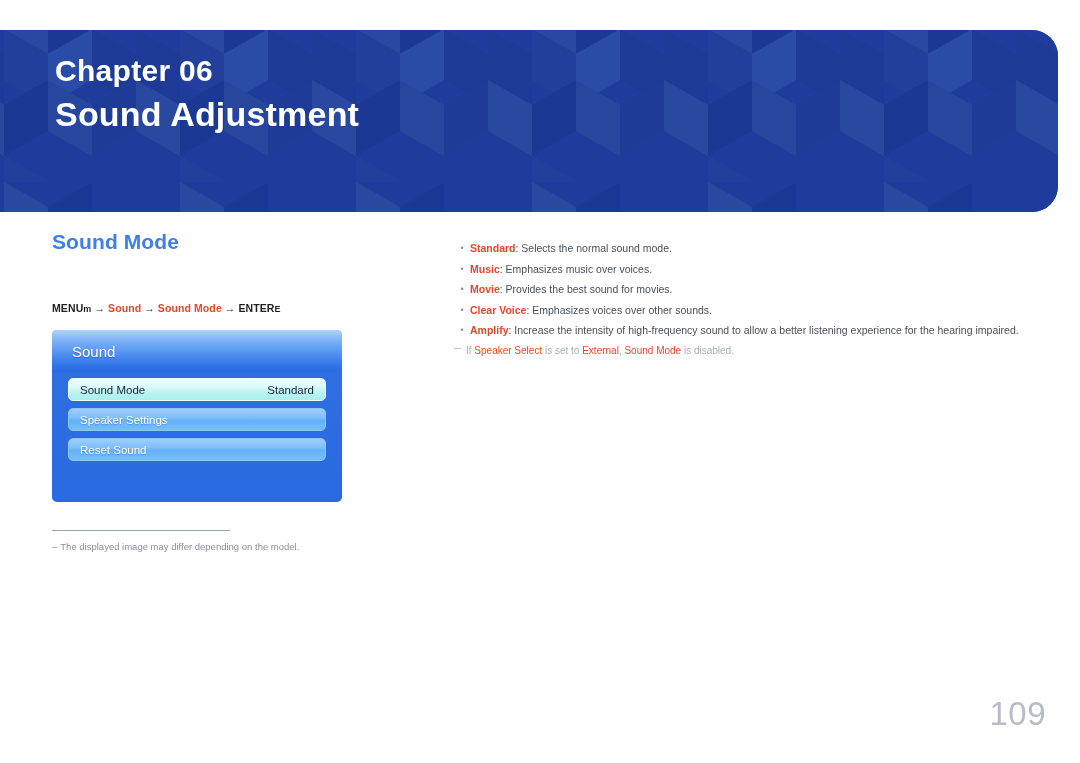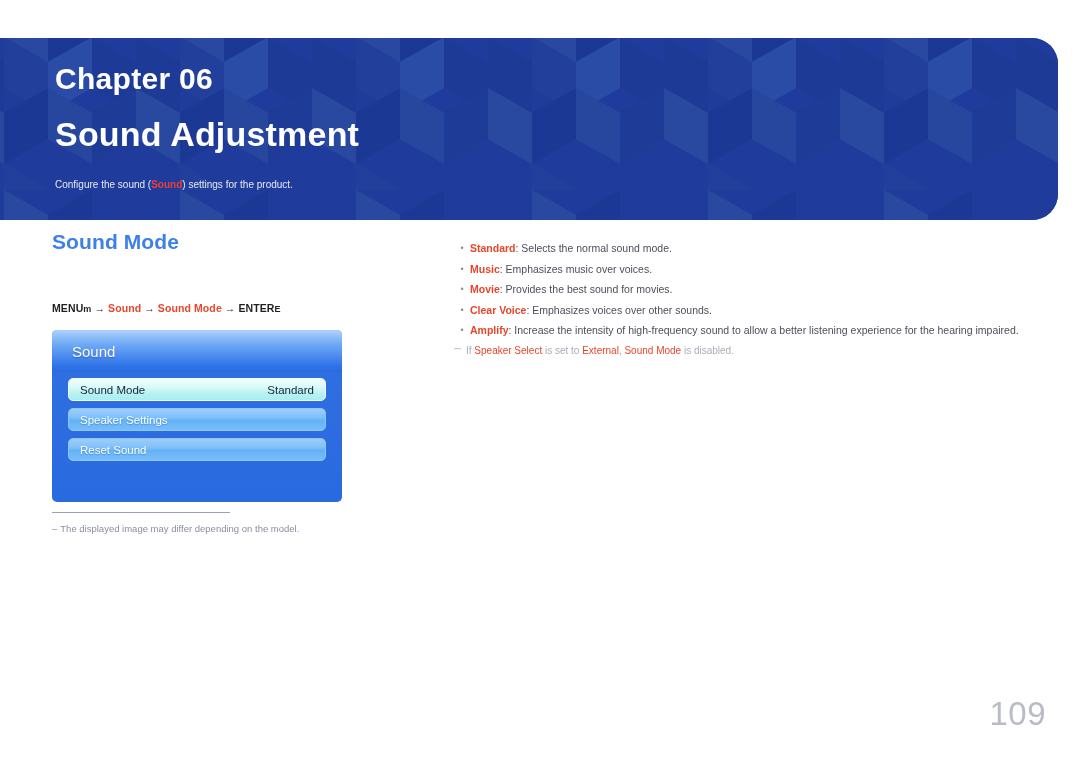--- a/index.html
+++ b/index.html
@@ -7,21 +7,21 @@
     width: 1080px; height: 763px;
     background: #ffffff;
     font-family: "Liberation Sans", sans-serif;
     overflow: hidden;
   }
   .page { position: relative; width: 1080px; height: 763px; background: #fff; }
 
   
   .banner {
     position: absolute;
-    left: 0; top: 38px;
+    left: 0; top: 30px;
     width: 1058px; height: 182px;
     background: #1f3c9c;
     border-top-right-radius: 26px;
     border-bottom-right-radius: 26px;
     overflow: hidden;
   }
   .banner-pattern {
     position: absolute; inset: 0;
     opacity: 1;
   }
@@ -33,21 +33,21 @@
     font-weight: bold;
     letter-spacing: 0.3px;
     line-height: 38px;
   }
   .chapter-title {
     color: #ffffff;
     font-size: 34px;
     font-weight: bold;
     letter-spacing: 0.2px;
     line-height: 44px;
-    margin-top: 14px;
+    margin-top: 2px;
   }
   .chapter-desc {
     margin-top: 22px;
     color: #e6eaf5;
     font-size: 10px;
     line-height: 14px;
   }
   .chapter-desc .hl { color: #ef3e33; font-weight: bold; }
 
   
@@ -113,21 +113,21 @@
     text-shadow: 0 1px 1px rgba(30,80,160,.4);
   }
   .osd-row.selected {
     background: linear-gradient(to bottom, #f2fdff 0%, #dcfbfb 35%, #b7f2f0 70%, #a9eeee 100%);
     color: #16233a;
     border: 1px solid #e8feff;
   }
   .osd-row .value { font-size: 11.5px; }
 
   
-  .note-block { margin-top: 10px; width: 250px; }
+  .note-block { margin-top: 28px; width: 250px; }
   .note-rule { width: 178px; height: 1px; background: #9aa3b4; }
   .note-text {
     margin-top: 9px;
     font-size: 9.5px;
     color: #8a8f9c;
     line-height: 13px;
     white-space: nowrap;
   }
   .note-dash { color: #8a8f9c; padding-right: 3px; }
 
@@ -204,21 +204,20 @@
           <polygon points="132,127 176,102 176,153 132,178" fill="#1e3b97"></polygon>
           <polygon points="44,178 88,203 88,204 44,204" fill="#22409b"></polygon>
         </pattern>
       </defs>
       <rect width="1058" height="182" fill="url(#cubes)"></rect>
     </svg>
 
     <div class="banner-inner">
       <div class="chapter-line">Chapter 06</div>
       <div class="chapter-title">Sound Adjustment</div>
-      <div class="chapter-desc"><span>Configure the sound (</span><span class="hl">Sound</span><span>) settings for the product.</span></div>
     </div>
   </div>
 
   <div class="body-wrap">
 
     <div class="col-left">
 
       <div class="section-heading">Sound Mode</div>
 
       <div class="menu-path"><span>MENU</span><span class="keyglyph">m</span><span class="arrow">→</span><span class="red">Sound</span><span class="arrow">→</span><span class="red">Sound Mode</span><span class="arrow">→</span><span>ENTER</span><span class="keyglyph">E</span></div>

